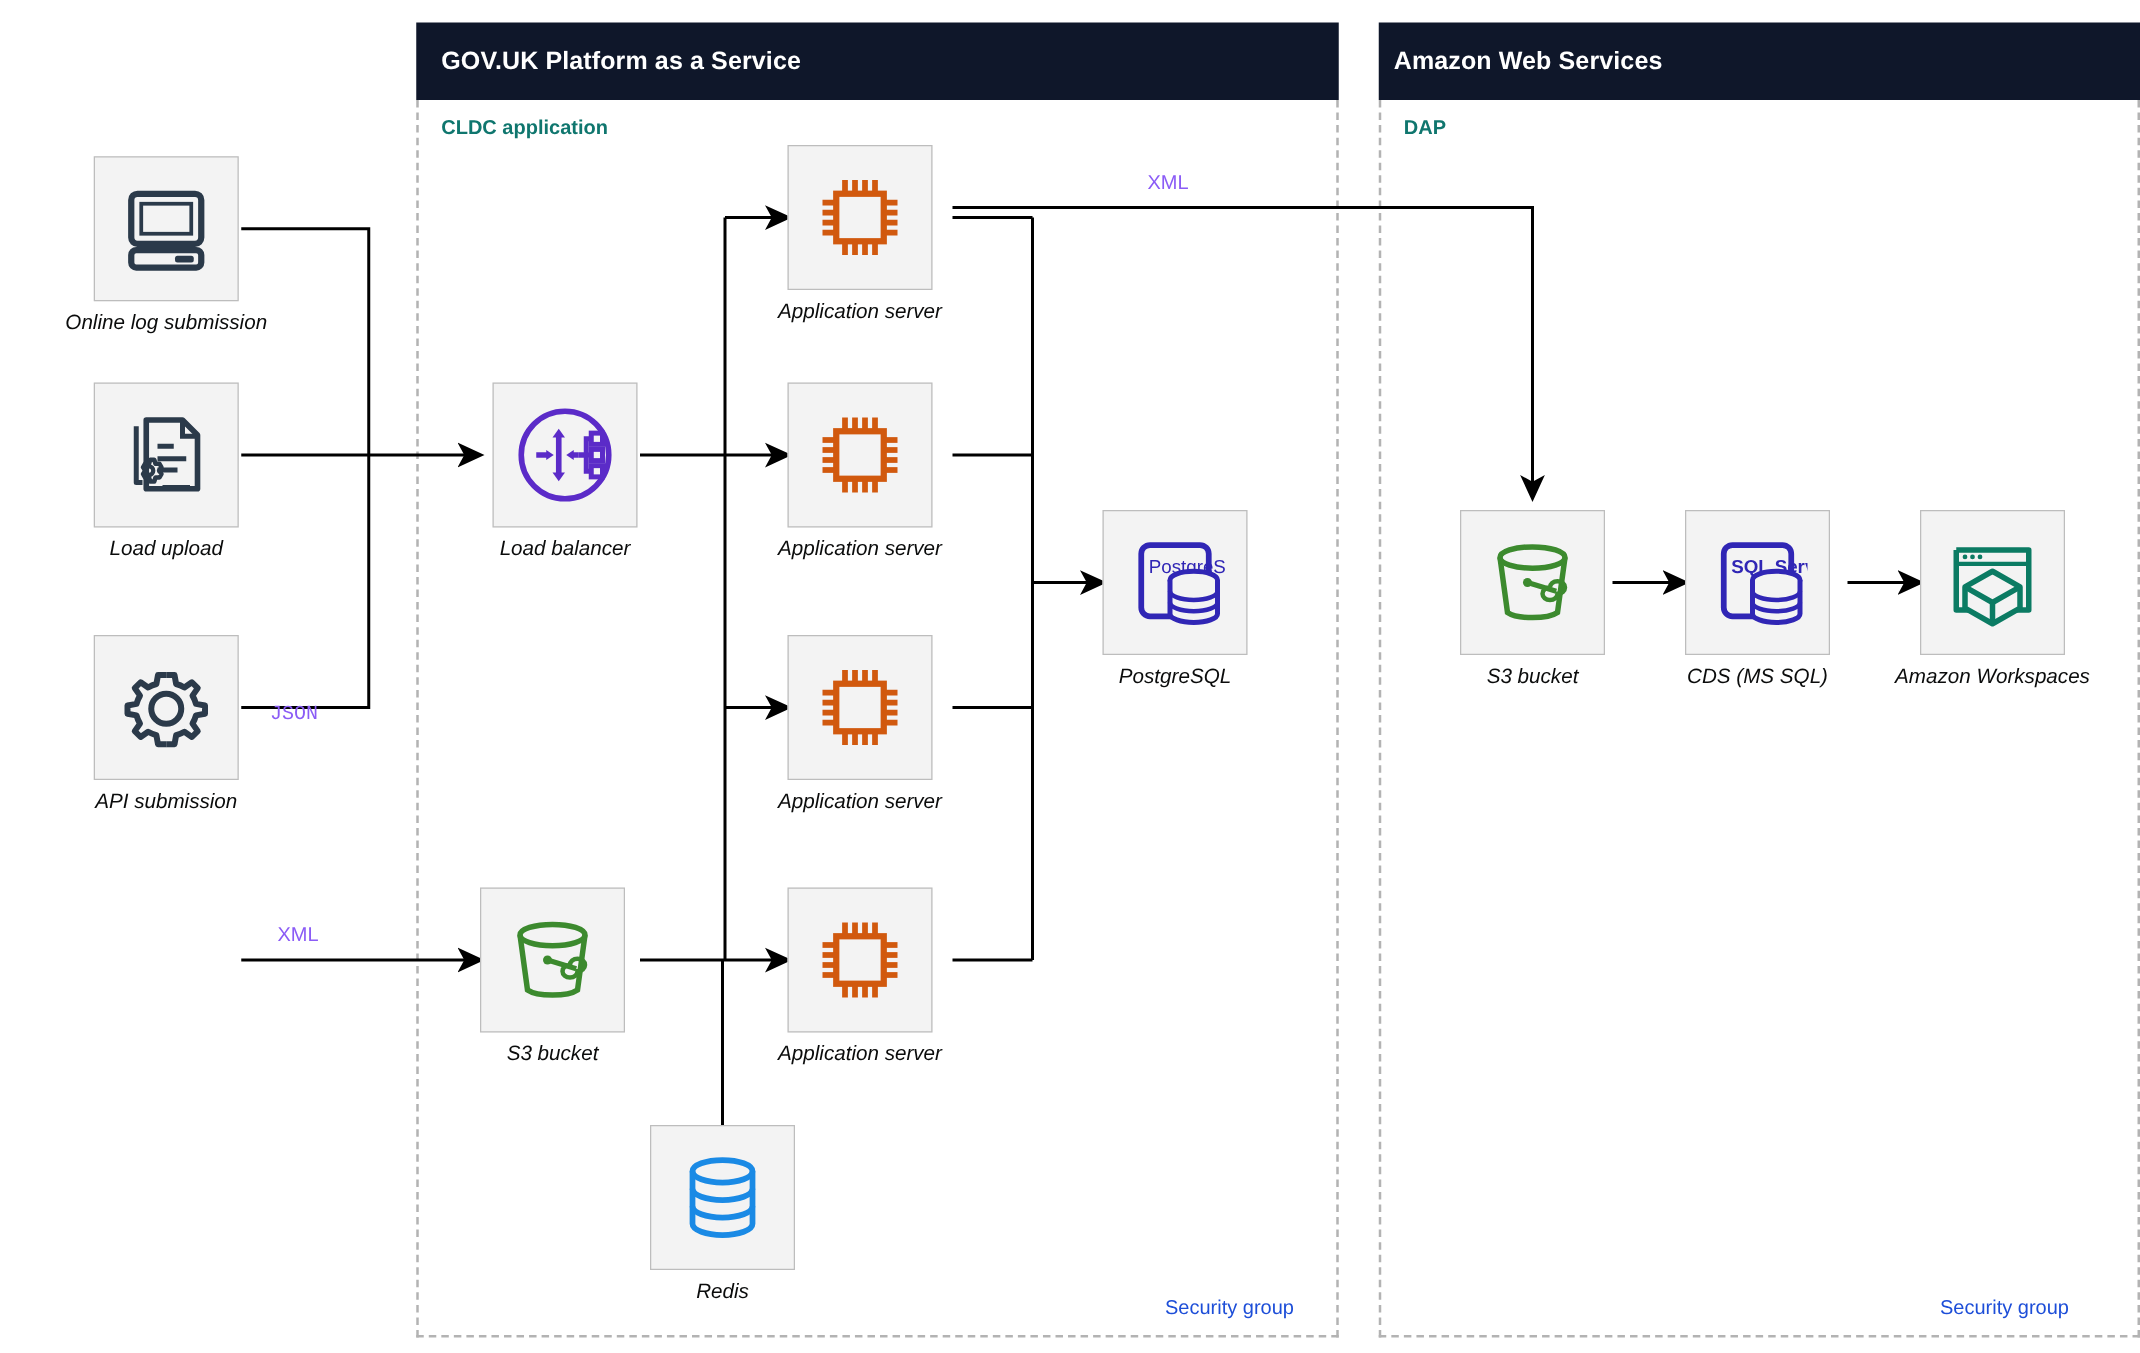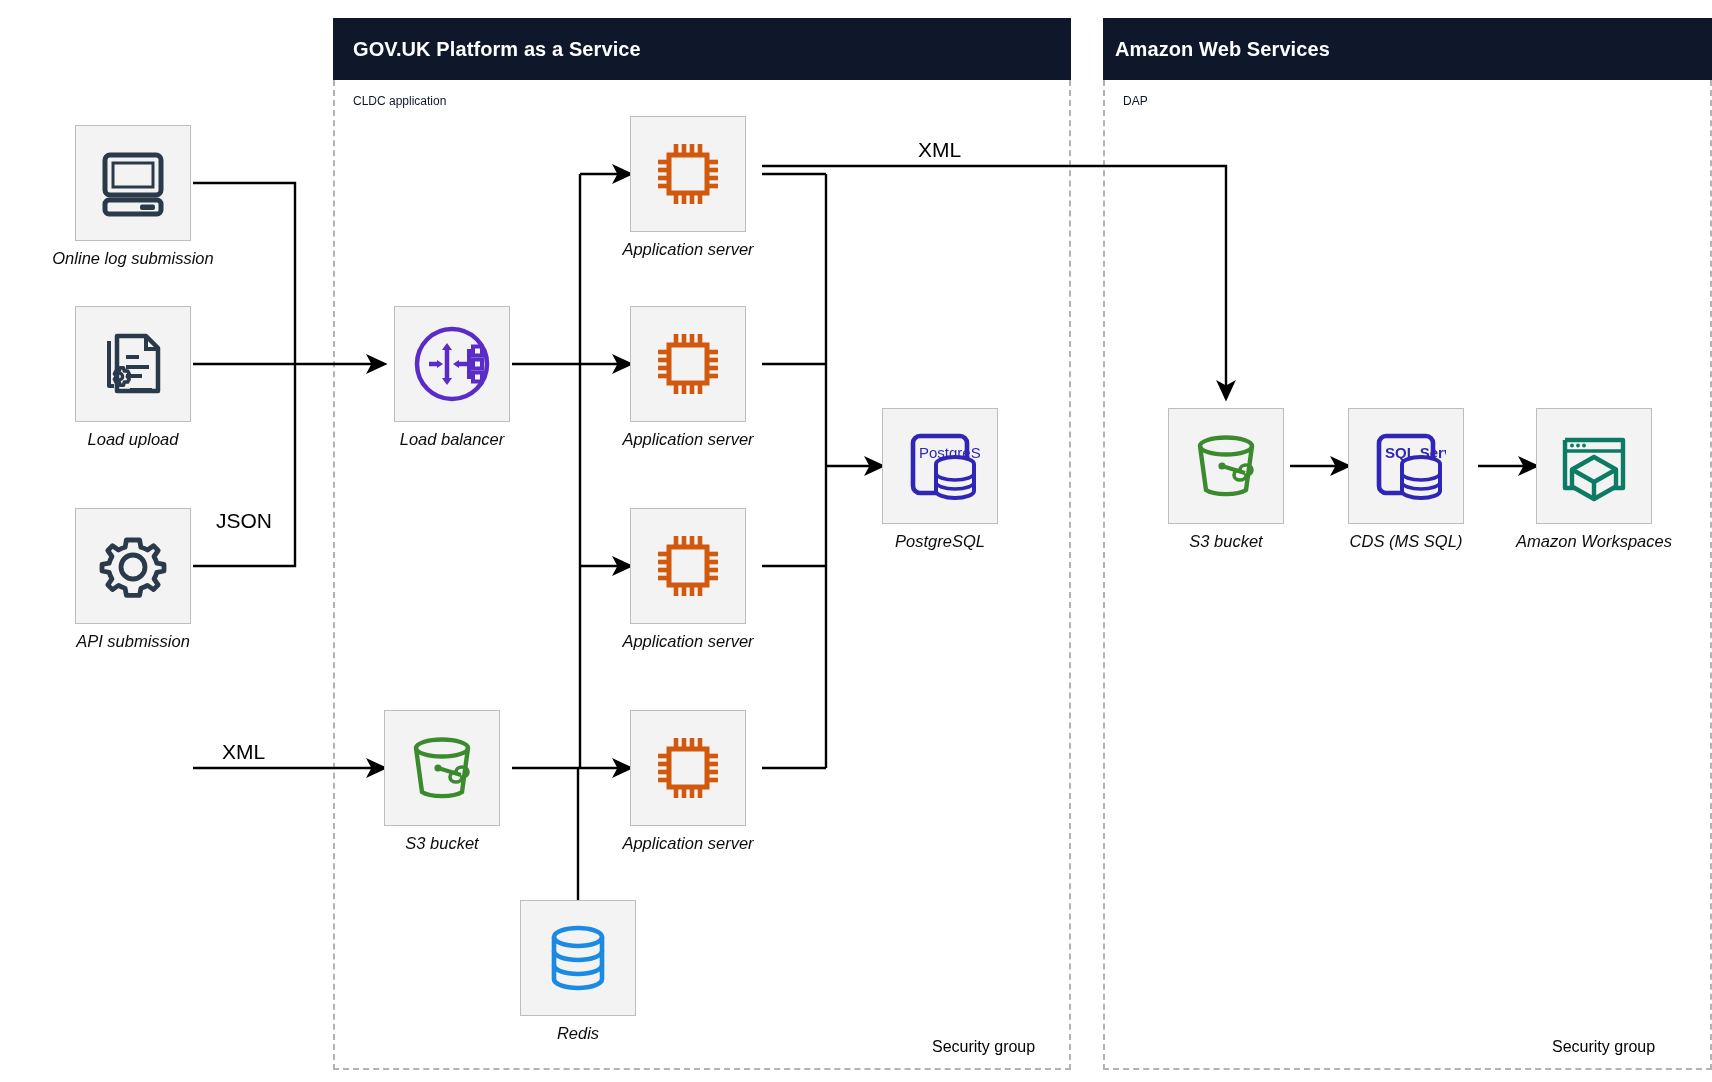--- a/index.html
+++ b/index.html
@@ -31,28 +31,28 @@
 
   
   .dashed-box {
     position: absolute;
     border: 2px dashed #b3b3b3;
     border-top: none;
     background: transparent;
   }
   .group-title {
     position: absolute;
-    font-size: 12px;
-    font-weight: normal;
-    color: #0f172a;
+    font-size: 16px;
+    font-weight: bold;
+    color: #0f766e;
   }
   .security-label {
     position: absolute;
     font-size: 16px;
-    color: #000000;
+    color: #1d4ed8;
     white-space: nowrap;
   }
 
   
   .node {
     position: absolute;
   }
   .node-tile {
     width: 116px;
     height: 116px;
@@ -77,22 +77,22 @@
   
   .edges {
     position: absolute;
     left: 0; top: 0;
     width: 1712px;
     height: 1082px;
     pointer-events: none;
   }
   .edge-label {
     position: absolute;
-    font-size: 21px;
-    color: #000000;
+    font-size: 16px;
+    color: #8b5cf6;
     white-space: nowrap;
   }
 </style>
 </head>
 <body>
 
 <div id="canvas">
 
   <div class="zone-header" style="left:333px; top:18px; width:738px; height:62px;">
     <span>GOV.UK Platform as a Service</span>
@@ -159,21 +159,21 @@
 
       <path d="M512,768 L580,768"></path>
 
       <path d="M578,900 L578,768"></path>
 
       <path d="M1290,466 L1348,466" marker-end="url(#arrow)"></path>
       <path d="M1478,466 L1536,466" marker-end="url(#arrow)"></path>
     </g>
   </svg>
 
-  <div class="edge-label" style="left:216px; top:509px;">
+  <div class="edge-label" style="left:216px; top:562px;font-family:Liberation Mono, monospace;">
     <span>JSON</span>
   </div>
   <div class="edge-label" style="left:222px; top:740px;">
     <span>XML</span>
   </div>
   <div class="edge-label" style="left:918px; top:138px;">
     <span>XML</span>
   </div>
 
   <div class="node" style="left:75px; top:125px;">

